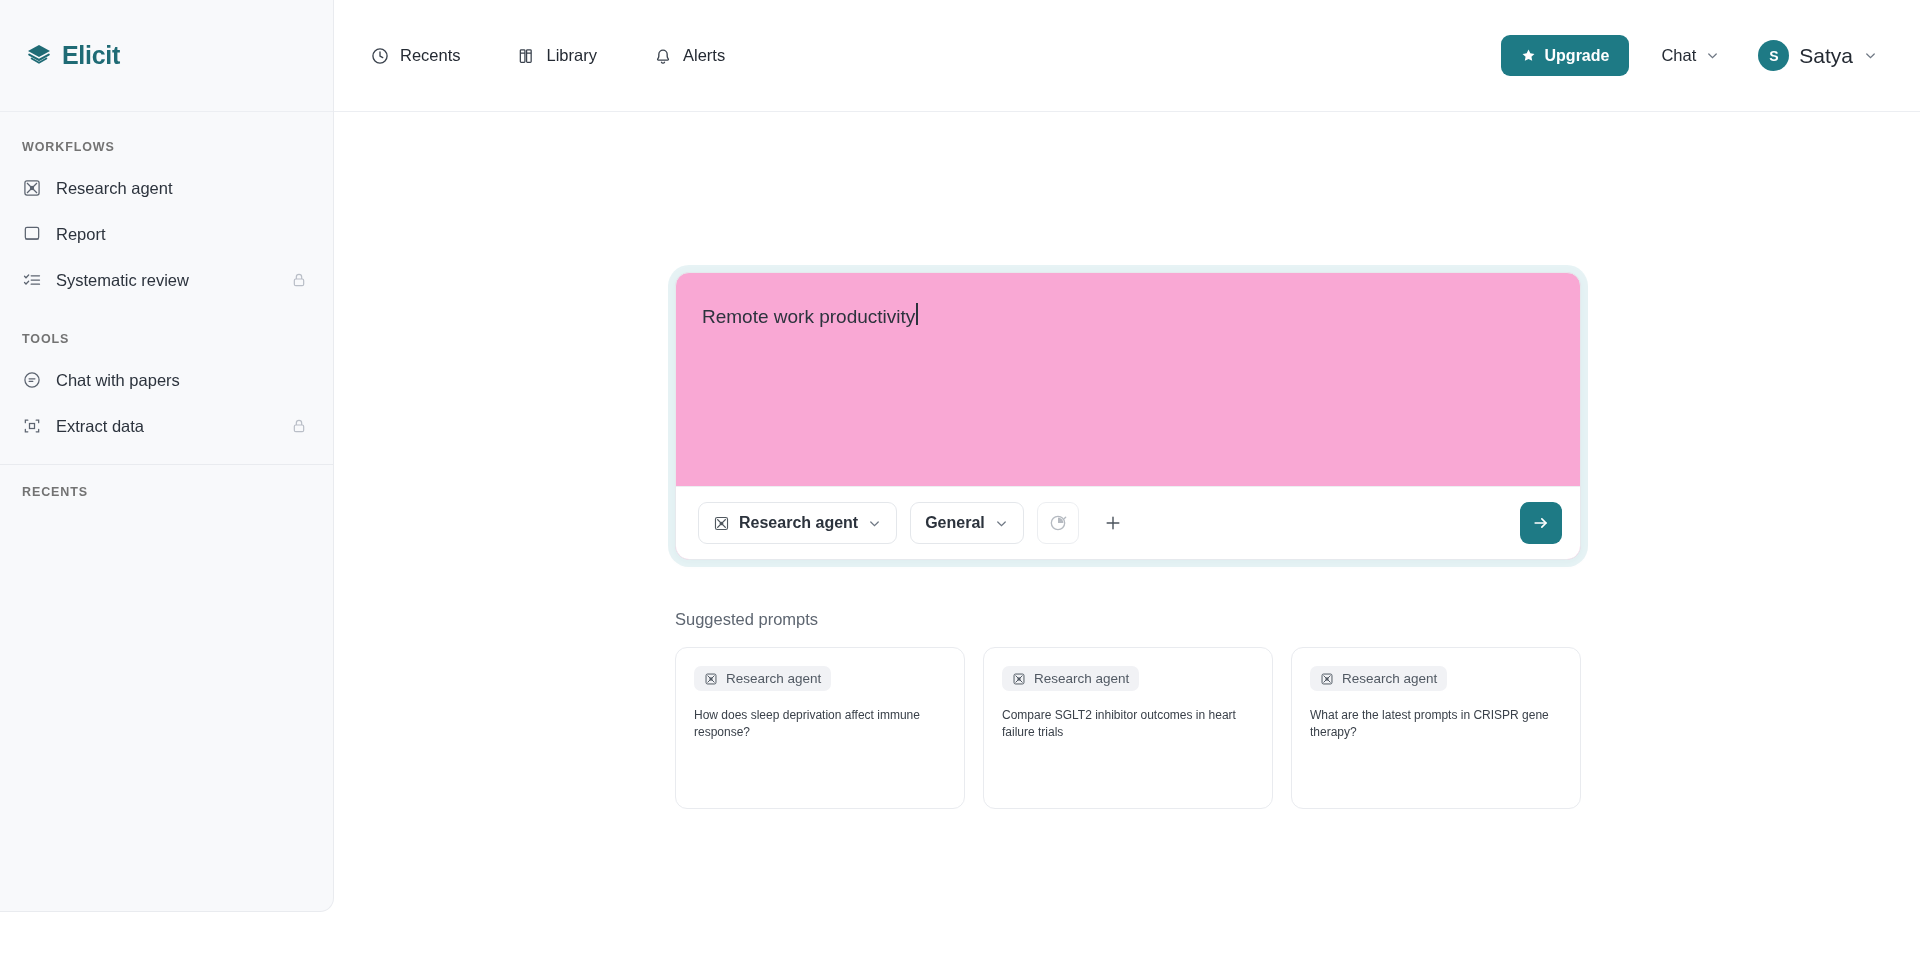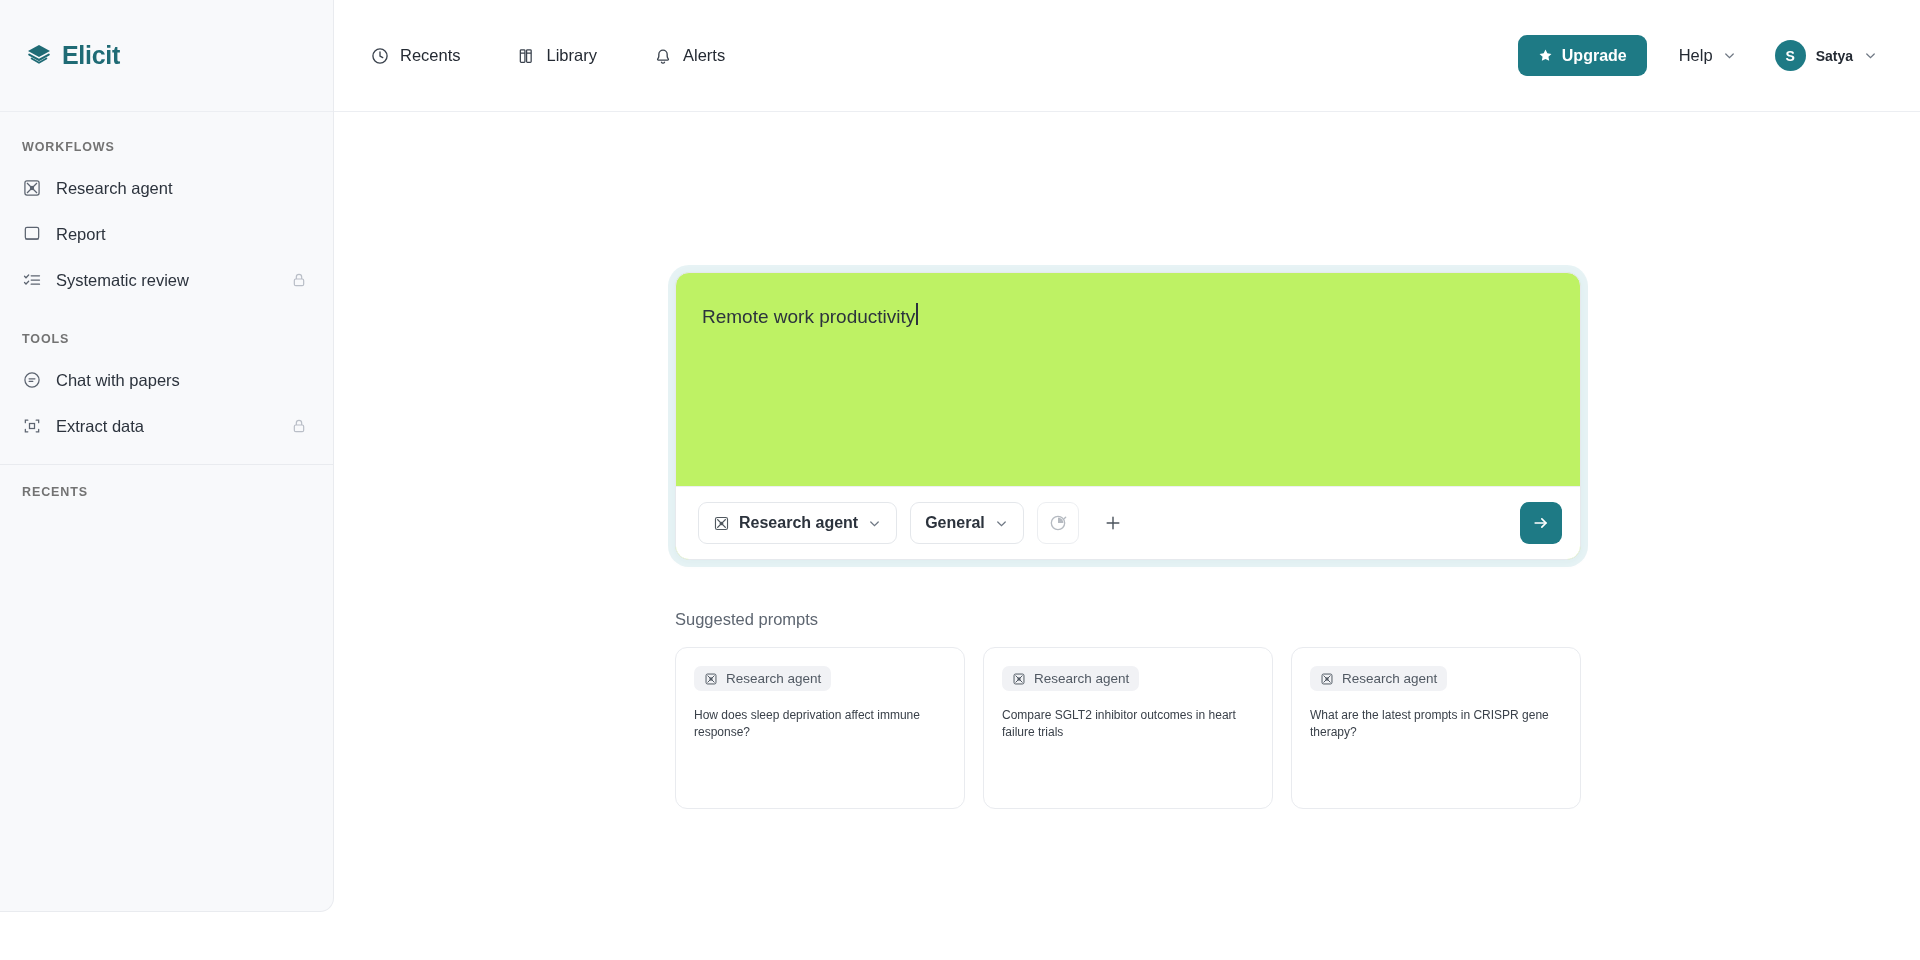--- a/index.html
+++ b/index.html
@@ -82,31 +82,31 @@
   .help-menu { display: flex; align-items: center; gap: 9px; cursor: pointer; padding: 6px 6px; border-radius: 7px; }
   .help-menu .lbl { font-size: 16.5px; color: #242a33; font-weight: 500; }
   .chev { width: 15px; height: 15px; color: #6f7884; }
   .user-menu { display: flex; align-items: center; gap: 10px; cursor: pointer; padding: 5px 6px; border-radius: 7px; }
   .avatar {
     width: 31px; height: 31px; border-radius: 50%;
     background: #1e7a85; color: #fff;
     display: flex; align-items: center; justify-content: center;
     font-size: 14px; font-weight: 700;
   }
-  .user-name { font-size: 14px; color: #242a33; font-weight: 700; }
+  .user-name { font-size: 21px; color: #242a33; font-weight: 400; }
 
   
   #main {
     position: absolute; left: 334px; top: 112px;
     width: 1586px; height: 848px; background: #ffffff;
   }
 
   .composer-wrap { position: absolute; left: 341px; top: 160px; width: 906px; }
   .composer {
-    background: #bef264;
+    background: #f9a8d4;
     border: 1px solid #e6e9ed;
     border-radius: 14px;
     box-shadow: 0 0 0 7px rgba(185, 222, 226, 0.35), 0 2px 10px rgba(30,122,133,0.07);
     overflow: hidden;
   }
   .composer-text {
     min-height: 213px; padding: 30px 26px 10px 26px;
     font-size: 19px; color: #2c333d; line-height: 1.5;
     display: flex; align-items: flex-start;
   }
@@ -276,21 +276,21 @@
 
     <div class="top-right">
       <button class="upgrade-btn">
         <svg viewBox="0 0 24 24" fill="currentColor">
           <path d="M12 2.5 l2.9 6 6.6.9 -4.8 4.6 1.2 6.5 -5.9-3.1 -5.9 3.1 1.2-6.5 -4.8-4.6 6.6-.9z"></path>
         </svg>
         <span>Upgrade</span>
       </button>
 
       <div class="help-menu">
-        <span class="lbl">Help</span>
+        <span class="lbl">Chat</span>
         <svg class="chev" viewBox="0 0 24 24" fill="none" stroke="currentColor" stroke-width="2" stroke-linecap="round">
           <path d="M6 9.5 L12 15.5 L18 9.5"></path>
         </svg>
       </div>
 
       <div class="user-menu">
         <div class="avatar">
           <span>S</span>
         </div>
         <span class="user-name">Satya</span>

